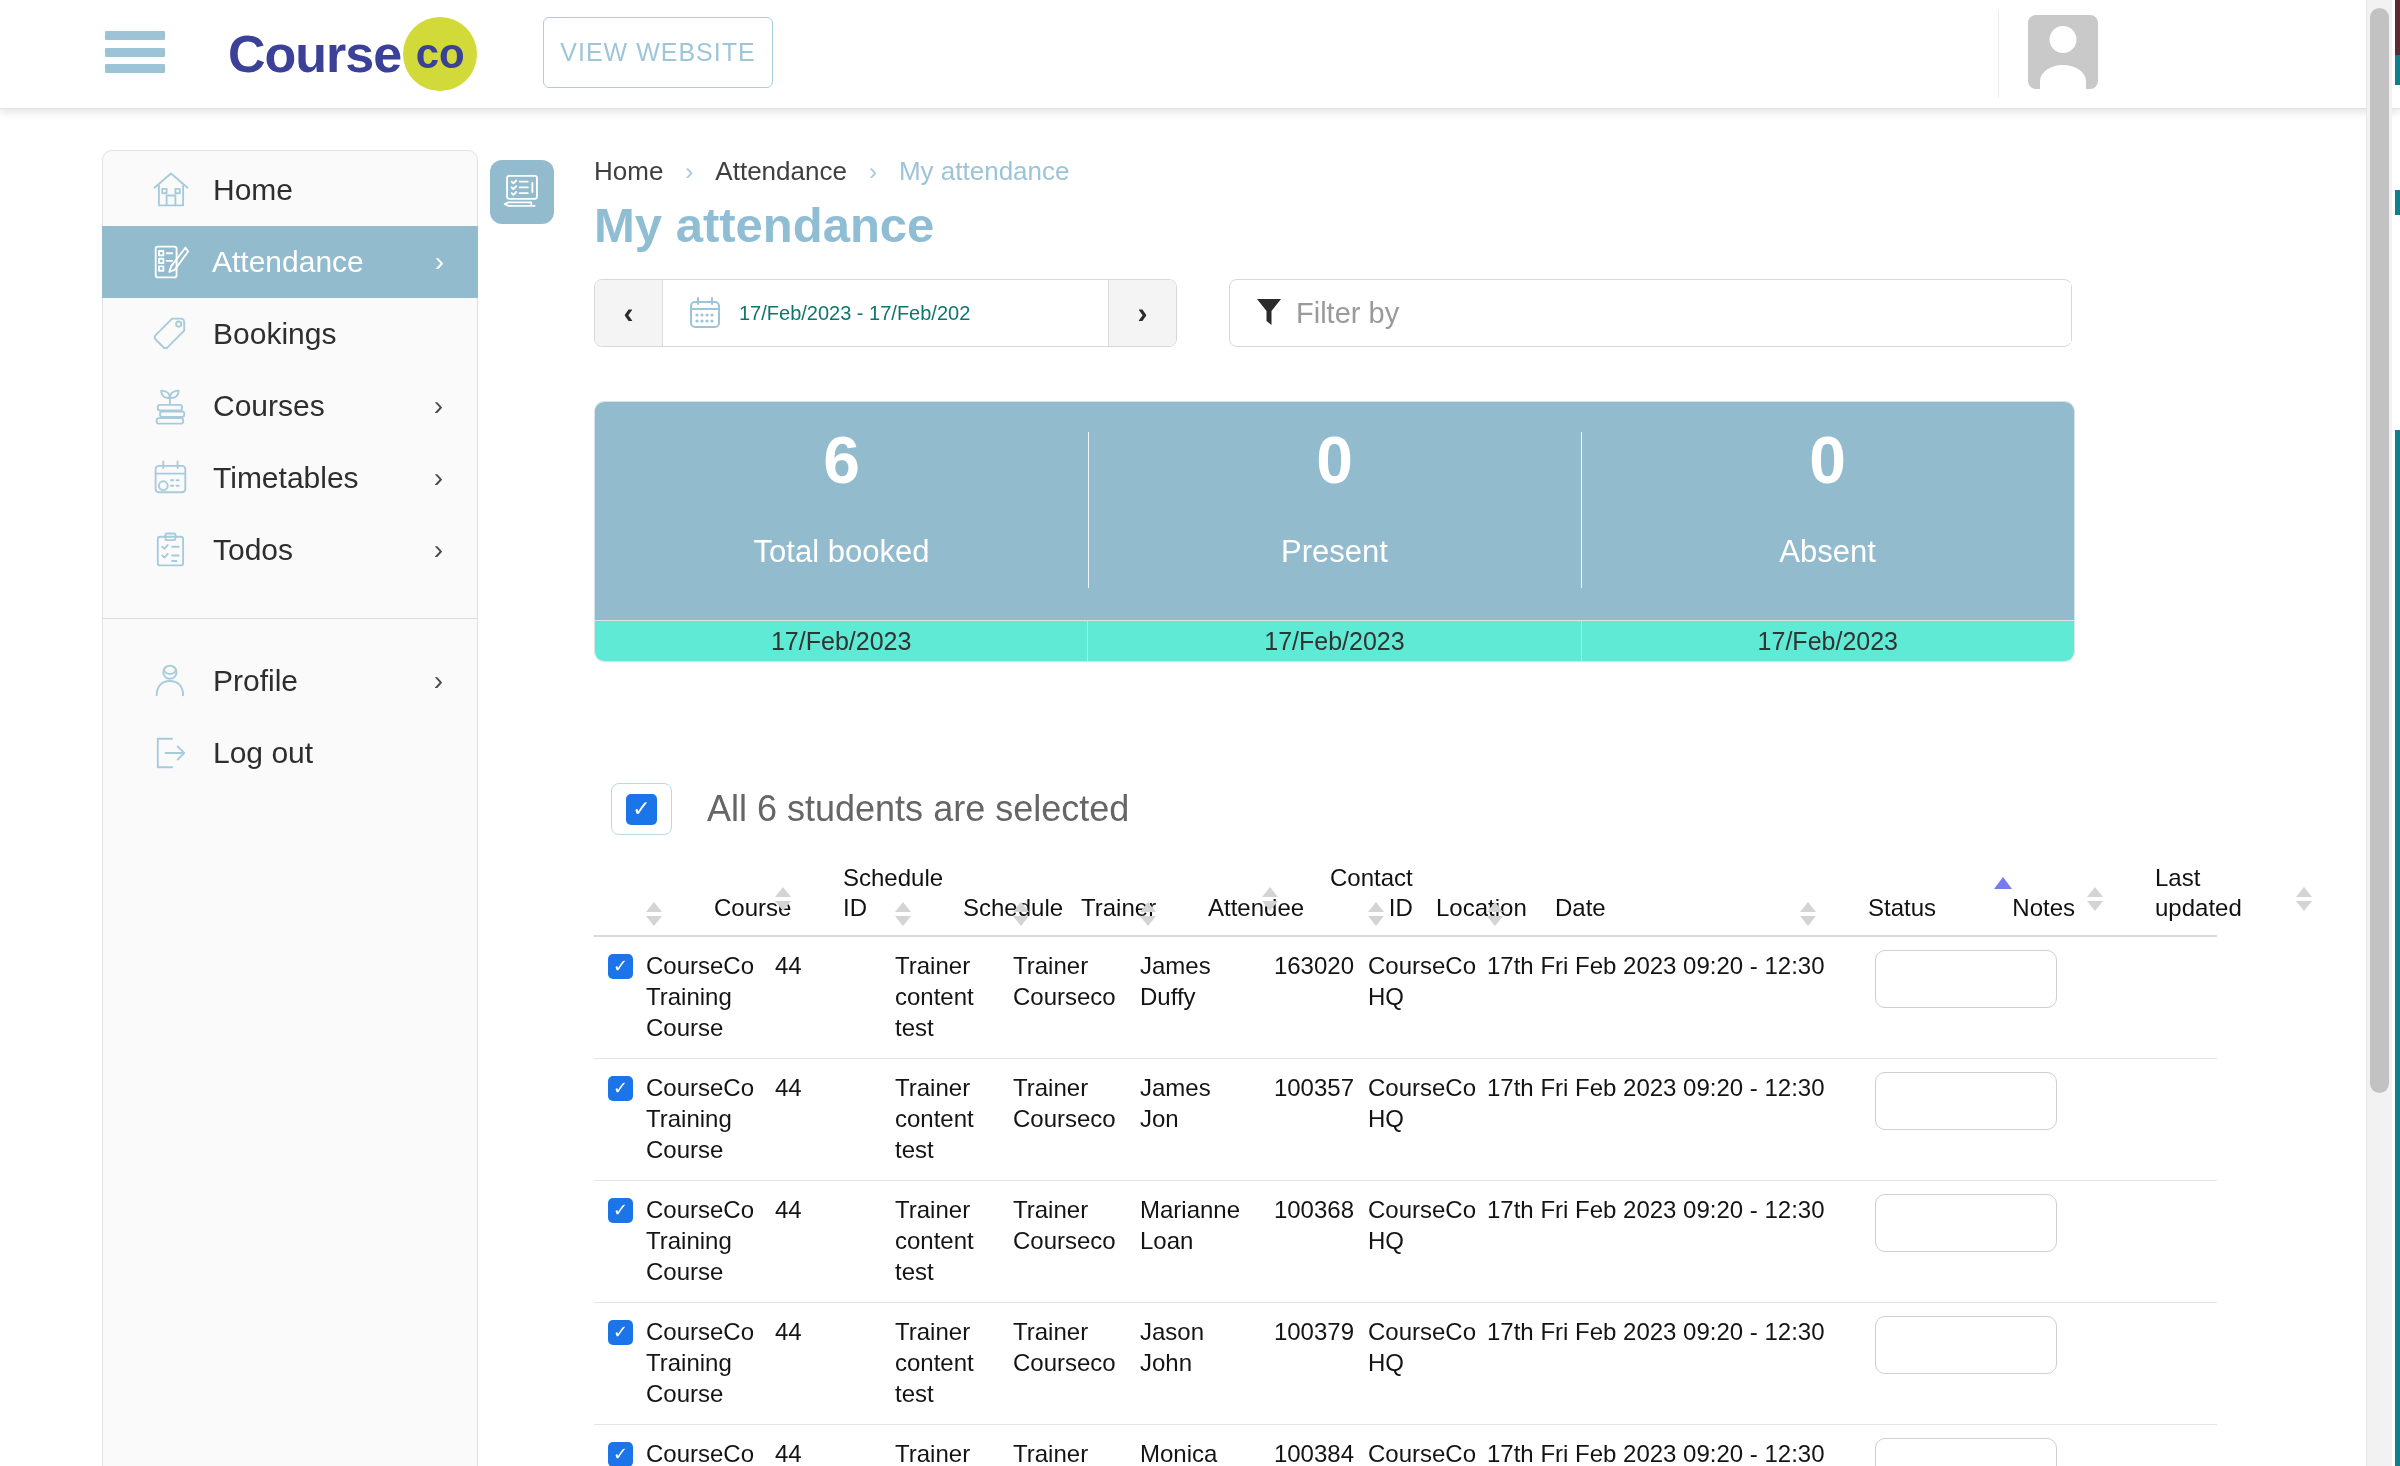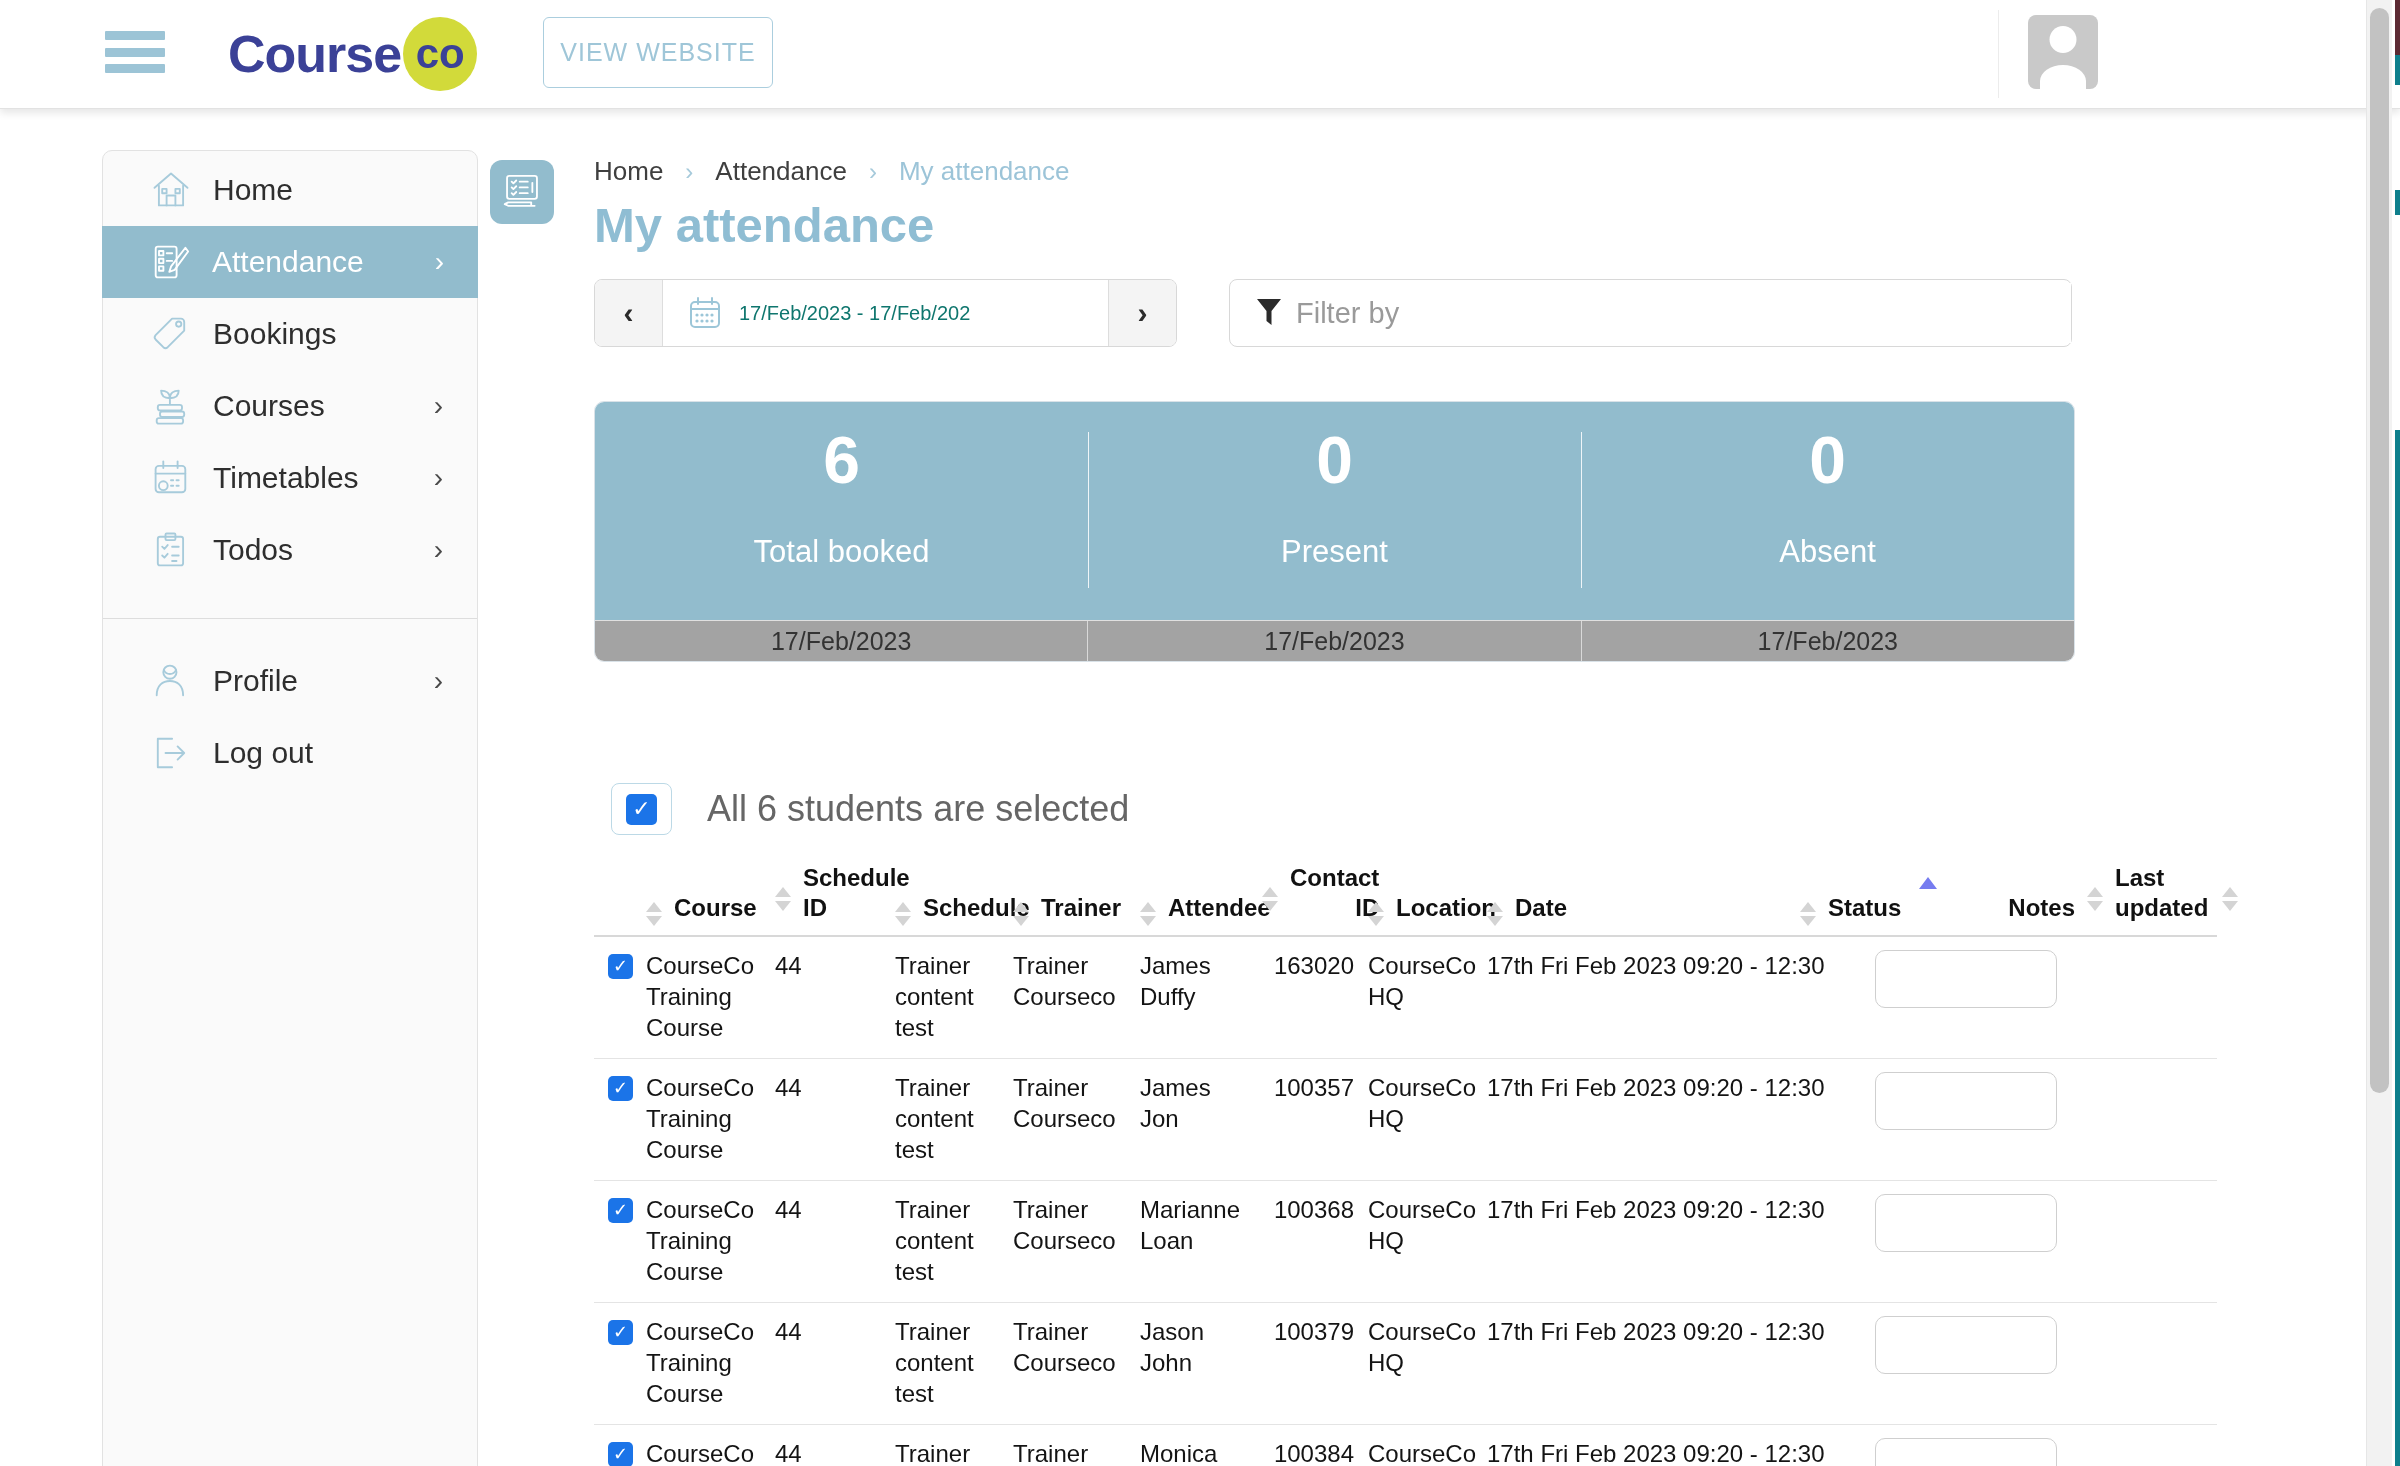--- a/index.html
+++ b/index.html
@@ -77,42 +77,42 @@
   .filter-input::placeholder { color:#9a9a9a; }
 
   
   .summary { margin-top:54px; width:1481px; border:1px solid #d9e2e8; border-radius:10px; overflow:hidden; }
   .summary-top { display:flex; background:#92bccd; height:218px; }
   .sum-col { flex:1; position:relative; display:flex; flex-direction:column; align-items:center; }
   .sum-col + .sum-col::before { content:""; position:absolute; left:0; top:30px; bottom:32px;
                                 width:1px; background:rgba(255,255,255,.85); }
   .sum-value { margin-top:22px; font-size:66px; font-weight:bold; color:#fff; line-height:72px; }
   .sum-label { margin-top:38px; font-size:31px; color:#fff; }
-  .summary-bottom { display:flex; background:#a3a3a3; border-top:1px solid #e0e0e0; height:41px; }
+  .summary-bottom { display:flex; background:#5eead4; border-top:1px solid #e0e0e0; height:41px; }
   .sum-date { flex:1; display:flex; align-items:center; justify-content:center; font-size:25px; color:#333; }
   .sum-date + .sum-date { border-left:1px solid #d9d9d9; }
 
   
   .controls2 { margin-top:116px; position:relative; height:62px; display:flex; align-items:center; }
   .select-all-card { width:61px; height:52px; background:#fff; border:1px solid #bcd9e6; border-radius:8px;
                      margin-left:17px; display:flex; align-items:center; justify-content:center; cursor:pointer; }
   .cb-big { width:31px; height:31px; background:#1b74e8; border-radius:5px; color:#fff; font-size:22px;
             display:flex; align-items:center; justify-content:center; }
   .select-all-label { margin-left:35px; font-size:36px; color:#666; }
   .search-group { position:absolute; right:152px; display:flex; align-items:center; }
   .search-label { font-size:29px; color:#8a8a8a; margin-right:16px; }
   .search-input { width:326px; height:61px; border:1px solid #ccc; border-radius:4px; font-size:27px;
                   padding:0 12px; font-family:"Liberation Sans",sans-serif; outline:none; }
 
   
   .att-table { margin-top:20px; width:1623px; }
   .thead { display:flex; align-items:flex-end; min-height:77px; padding-bottom:12px;
            border-bottom:2px solid #d8d8d8; }
-  .th { font-size:24px; font-weight:bold; color:#111; display:flex; align-items:flex-end;
-        padding-right:12px; line-height:30px; cursor:pointer; }
+  .th { font-size:24px; font-weight:normal; color:#111; display:flex; align-items:flex-end;
+        padding-right:12px; line-height:30px; cursor:pointer;gap:40px; }
   .sort { display:inline-flex; flex-direction:column; gap:4px; margin-right:12px; align-self:center;
           transform:translateY(6px); }
   .sort i { width:0; height:0; border-left:8px solid transparent; border-right:8px solid transparent; }
   .sort .up { border-bottom:10px solid #d4d4d4; }
   .sort .dn { border-top:10px solid #d4d4d4; }
   .sort.trail { margin-left:14px; margin-right:0; }
   .asc-arrow { width:0; height:0; border-left:9px solid transparent; border-right:9px solid transparent;
                border-bottom:12px solid #767cf0; margin-left:18px; position:relative; top:-34px; }
   .c-select{width:52px;} .c-course{width:129px;} .c-schedid{width:120px;} .c-sched{width:118px;}
   .c-trainer{width:127px;} .c-attendee{width:122px;} .c-contact{width:106px;text-align:right;} .c-loc{width:119px;}

